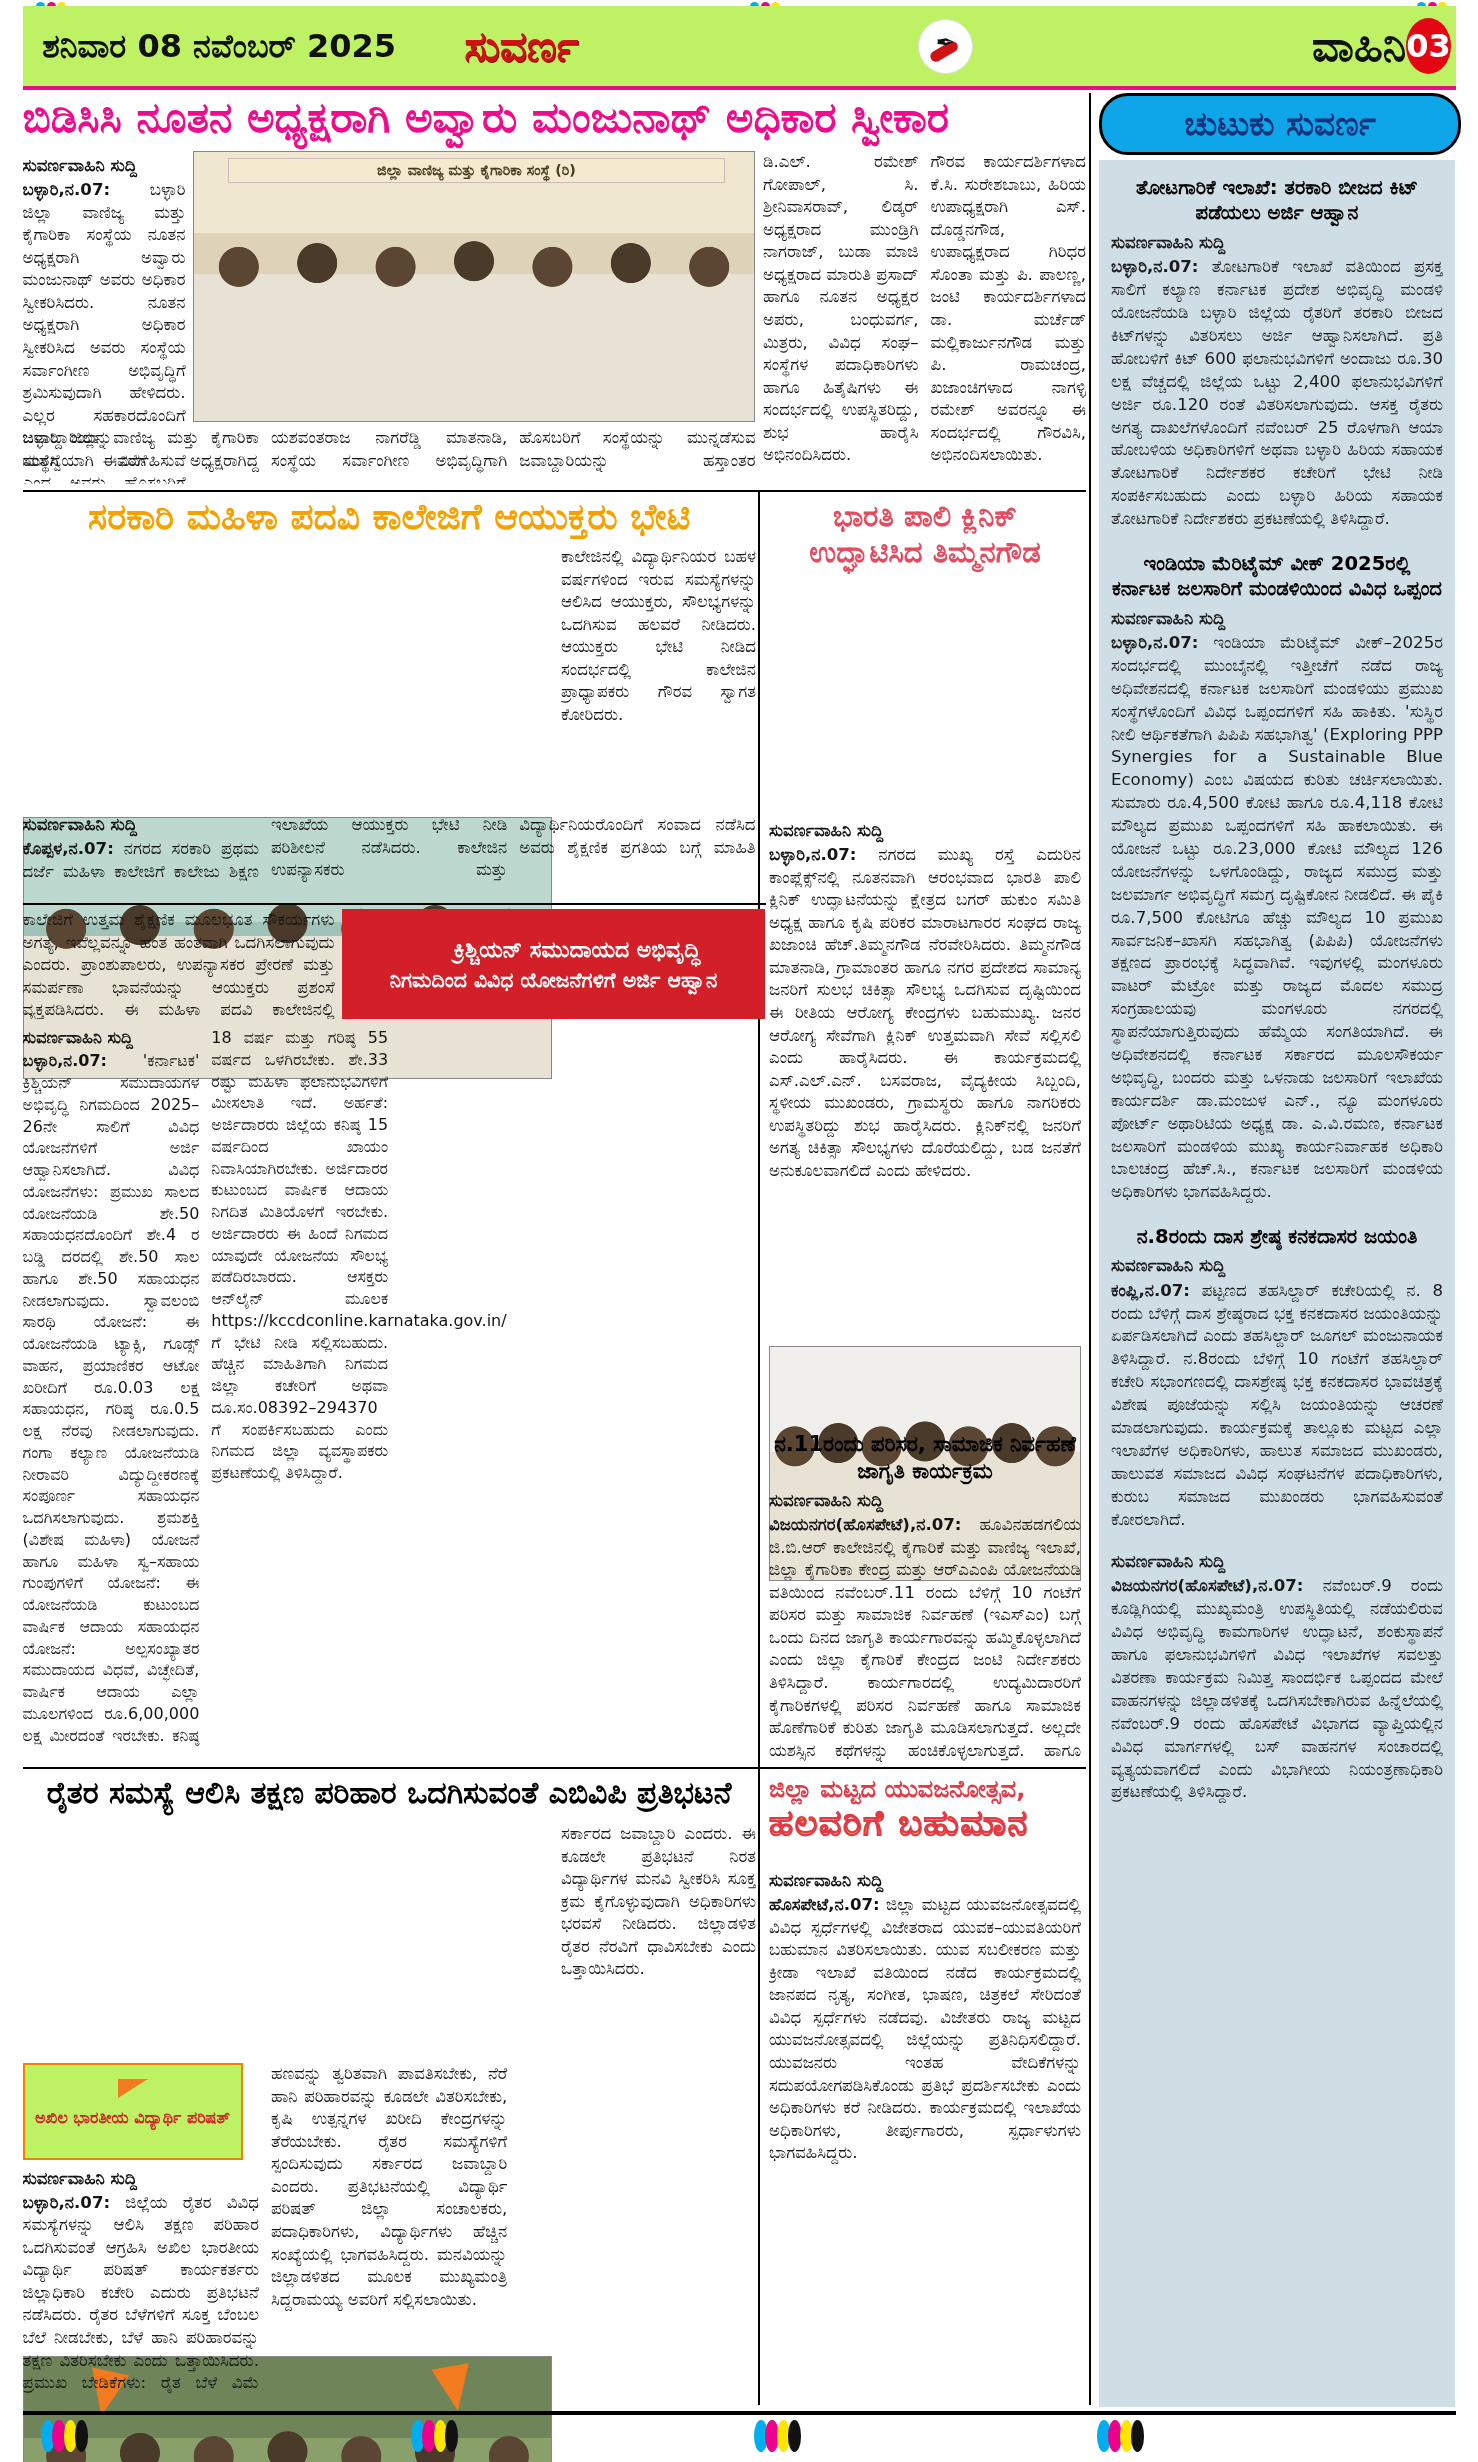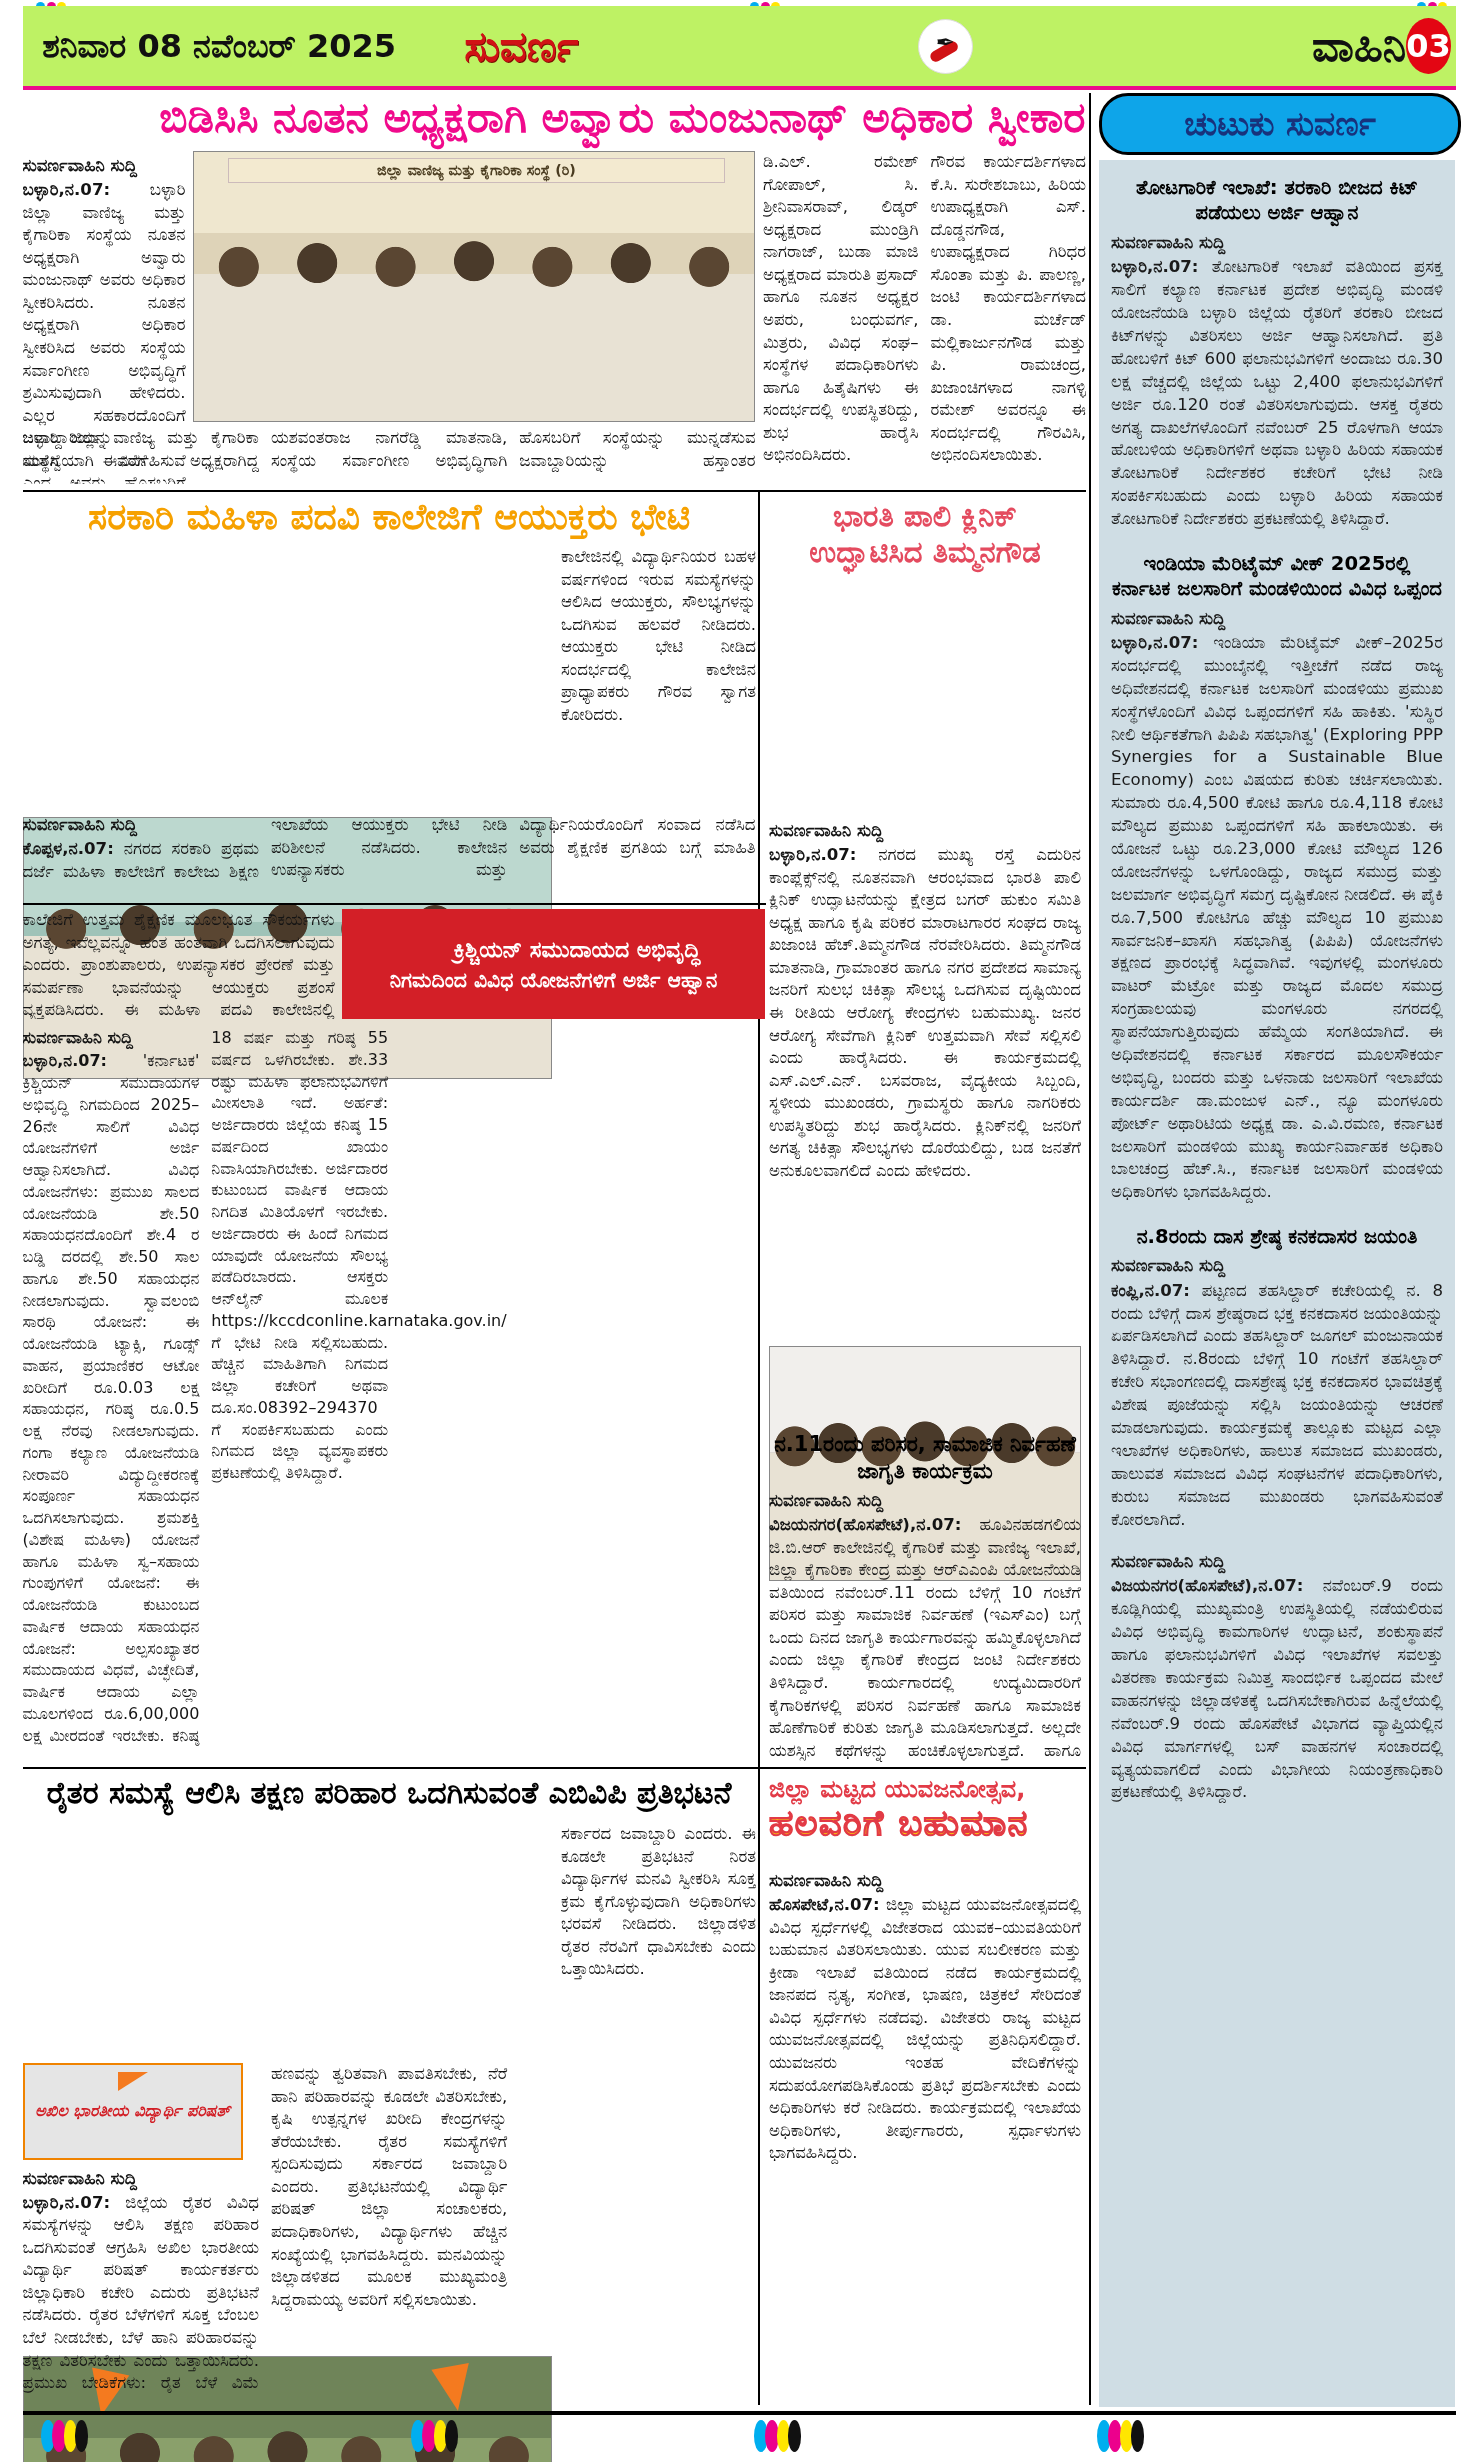--- a/index.html
+++ b/index.html
@@ -18,21 +18,21 @@
   .mh-vahini{font-size:42px;font-weight:bold;color:#111;}
   .logo-circ{width:53px;height:53px;border-radius:50%;background:#fff;border:1.5px solid #ddd;
              display:flex;align-items:center;justify-content:center;position:relative;}
   .logo-swoosh{position:absolute;width:30px;height:10.6px;background:#d01215;border-radius:6px;transform:rotate(-30deg);top:26px;left:10.6px;}
   .logo-nib{font-size:22.6px;color:#111;position:relative;top:-4.5px;}
   .pg-badge{width:45px;height:56px;border-radius:50%;background:#e30613;color:#fff;
             font-size:32px;font-weight:bold;display:flex;align-items:center;justify-content:center;
             margin-right:4.5px;}
   
   .hl-lead{left:22.6px;top:93px;width:1063px;height:50px;font-size:42px;font-weight:bold;
-           color:#f00a8c;text-align:right;white-space:nowrap;}
+           color:#f00a8c;text-align:left;white-space:nowrap;}
   .hl-orange{left:22.6px;top:496px;width:733px;font-size:36px;font-weight:bold;color:#f6a100;text-align:center;white-space:nowrap;}
   .hl-clinic{left:769px;top:498px;width:312px;font-size:29px;line-height:1.25;font-weight:bold;color:#e44b5f;text-align:center;}
   .hl-abvp{left:22.6px;top:1775px;width:733px;font-size:30px;font-weight:bold;color:#000;text-align:center;white-space:nowrap;}
   .hl-esm{left:769px;top:1431px;width:312px;font-size:21px;line-height:1.3;font-weight:bold;color:#000;text-align:center;}
   .youth-h{left:769px;top:1775px;width:312px;text-align:left;}
   .youth-l1{font-size:24px;font-weight:bold;color:#e23a46;}
   .youth-l2{font-size:35px;font-weight:bold;color:#ffd60a;-webkit-text-stroke:1.1px #e23a46;letter-spacing:1.5px;}
   
   .rule{background:#000;}
   
@@ -70,22 +70,22 @@
   .rb2{font-size:20.4px;font-weight:bold;white-space:nowrap;}
   
   .chutuku-title{left:1099px;top:93px;width:356px;height:56px;border:3px solid #000;border-radius:29px;
       background:#0ea5e9;display:flex;align-items:center;justify-content:center;font-size:33px;font-weight:bold;color:#18327c;}
   .chutuku-box{left:1099px;top:160px;width:356px;height:2247px;background:#cfdde4;box-sizing:border-box;
       padding:15px 12px;overflow:hidden;}
   .ch-item{margin-bottom:19.6px;}
   .ch-h{font-size:19.6px;font-weight:bold;text-align:center;line-height:1.3;margin:0 0 6px 0;color:#000;}
   .ch-b{font-size:16.6px;line-height:1.38;}
   
-  .abvp-logo{display:block;width:220px;height:97px;border:2.3px solid #f08300;background:#e5e5e5;
-      box-sizing:border-box;margin:0 0 7.5px 0;text-align:center;padding-top:7px;font-style:italic;}
+  .abvp-logo{display:block;width:220px;height:97px;border:2.3px solid #f08300;background:#bef264;
+      box-sizing:border-box;margin:0 0 7.5px 0;text-align:center;padding-top:14px;}
   .abvp-logo .flag{display:inline-block;width:0;height:0;border-top:19.6px solid #f47a1f;
       border-right:30px solid transparent;margin-bottom:3px;}
   .abvp-logo .t{display:block;color:#d21f26;font-weight:bold;font-size:16px;line-height:1.25;}
   
   .dots{display:flex;}
   .dot{width:13.6px;height:32px;border-radius:50%;margin-right:-2.3px;}
   .dc{background:#00aeef;} .dm{background:#ec008c;} .dy{background:#ffe600;} .dk{background:#111;}
   .tdots .dot{width:9px;height:9px;margin-right:1.5px;}
   a.link{color:#141414;text-decoration:none;}
 </style>

